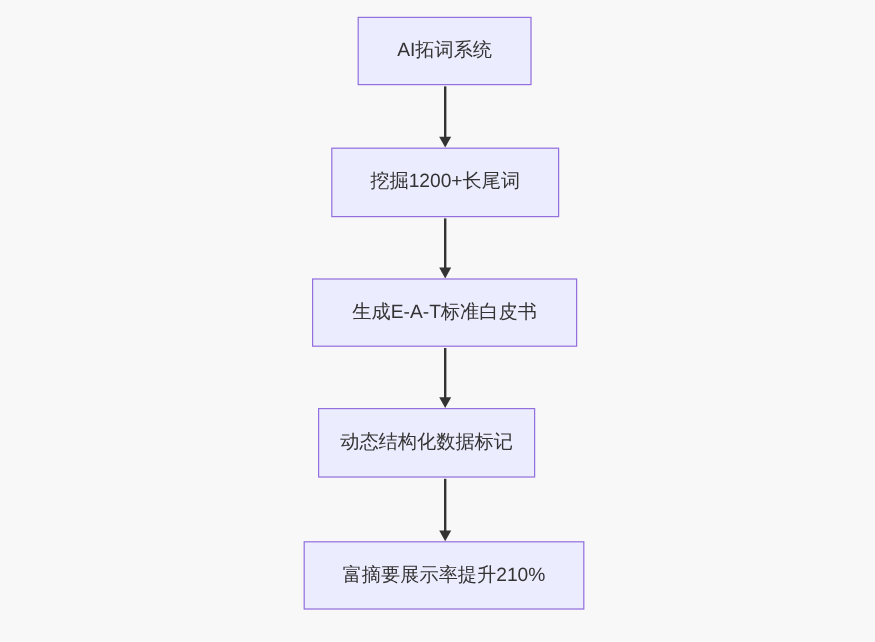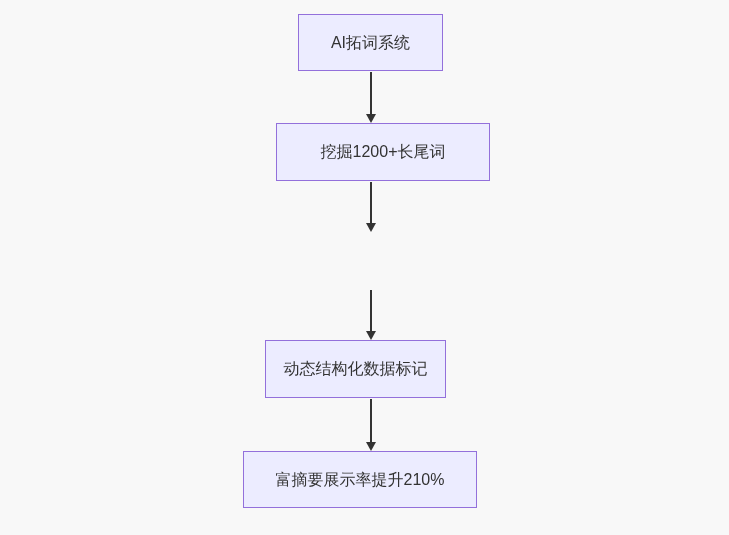--- a/index.html
+++ b/index.html
@@ -42,24 +42,24 @@
     justify-content: center;
     background: var(--node-fill);
     border: 1px solid var(--node-border);
     color: var(--text);
     font-size: 16px;
     line-height: 1.2;
     text-align: center;
     white-space: nowrap;
   }
   .node-1 { left: 298px; top: 14px;  width: 145px; height: 57px; }
-  .node-2 { left: 276px; top: 123px; width: 214px; height: 58px; }
+  .node-2 { left: 276px; top: 123px; width: 190px; height: 58px; }
   .node-3 { left: 260px; top: 232px; width: 221px; height: 57px; }
   .node-4 { left: 265px; top: 340px; width: 181px; height: 58px; }
-  .node-5 { left: 243px; top: 451px; width: 234px; height: 57px; }
+  .node-5 { left: 253px; top: 451px; width: 234px; height: 57px; }
   .edge-line {
     stroke: var(--arrow);
     stroke-width: 2;
     fill: none;
   }
   .edge-head {
     fill: var(--arrow);
     stroke: none;
   }
 </style>
@@ -88,20 +88,23 @@
   </svg>
 
   <div class="flow-node node-1">
     <span>AI拓词系统</span>
   </div>
 
   <div class="flow-node node-2">
     <span>挖掘1200+长尾词</span>
   </div>
 
+  <div class="flow-node node-3">
+    <span>生成E-A-T标准白皮书</span>
+  </div>
 
   <div class="flow-node node-4">
     <span>动态结构化数据标记</span>
   </div>
 
   <div class="flow-node node-5">
     <span>富摘要展示率提升210%</span>
   </div>
 
 </div>

